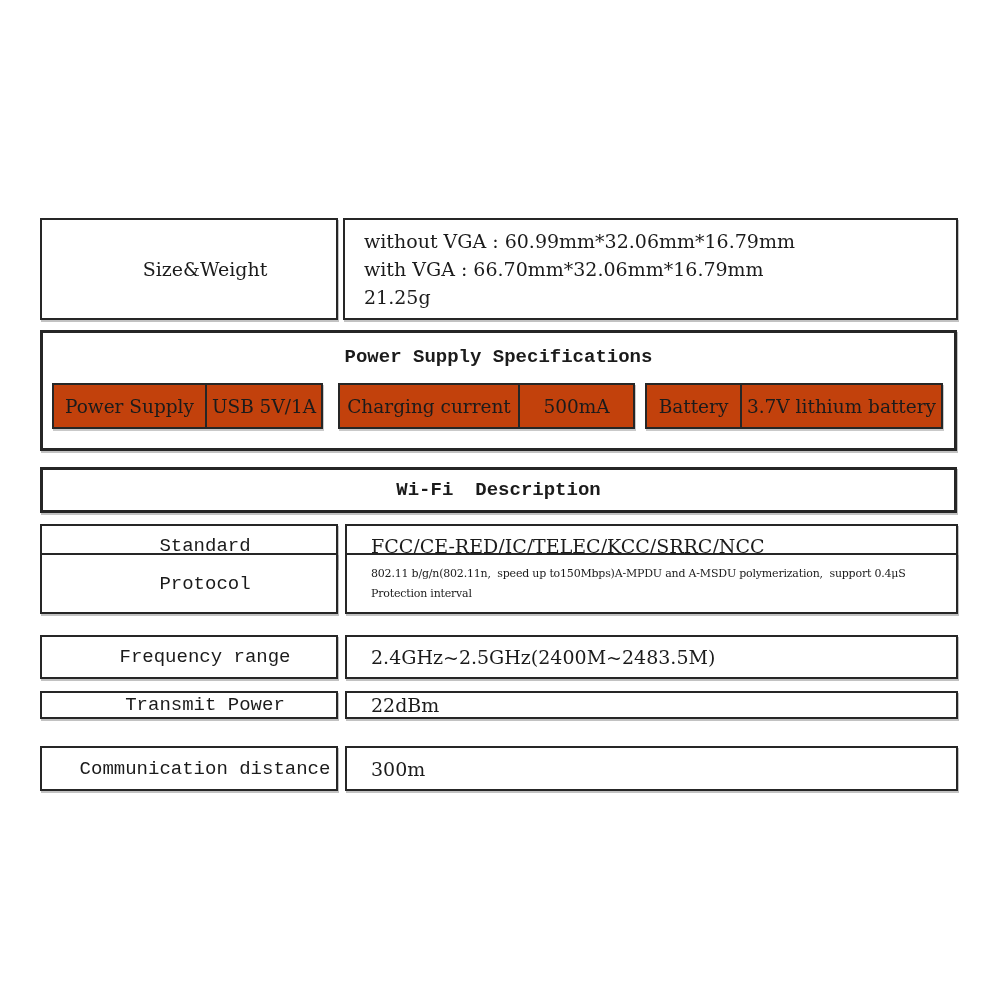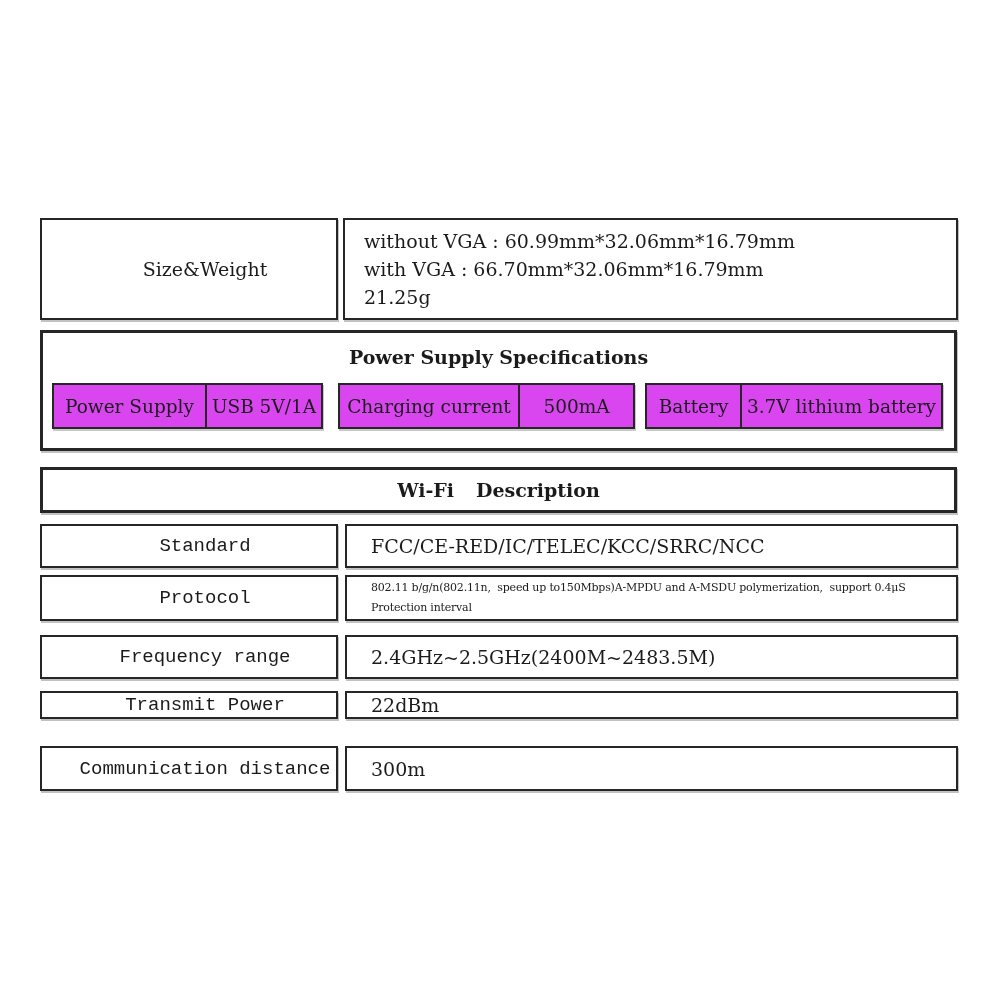--- a/index.html
+++ b/index.html
@@ -34,35 +34,35 @@
   .v-center {
     display: flex;
     align-items: center;
   }
   .col-center {
     display: flex;
     flex-direction: column;
     justify-content: center;
   }
   .fs19 { font-size: 19px; }
-  .bold { font-weight: 700; }
+  .bold { font-weight: 700; font-family: Liberation Mono, monospace; }
   .preline { white-space: pre-line; }
   .prewrap { white-space: pre-wrap; }
 
   
   .sw-label { left: 40px; top: 218px; width: 298px; height: 102px; }
   .sw-value { left: 343px; top: 218px; width: 615px; height: 102px; padding-left: 19px; line-height: 28px; }
 
   
   .power-outer { left: 40px; top: 330px; width: 917px; height: 121px; }
   .power-title { margin-top: 13px; text-align: center; }
   .power-inner {
     position: absolute;
     box-sizing: border-box;
-    background: #d946ef;
+    background: #c2410c;
     border: 2px solid #262626;
     box-shadow: 1px 2px 0 rgba(120,120,120,0.40);
     top: 50px;
     height: 46px;
     display: flex;
   }
   .pi-a { left: 9px;   width: 271px; }
   .pi-b { left: 295px; width: 297px; }
   .pi-c { left: 602px; width: 298px; }
   .pcell-label {
@@ -82,21 +82,21 @@
 
   
   .wifi-header {
     left: 40px; top: 467px; width: 917px; height: 46px;
     display: flex; align-items: center; justify-content: center;
     gap: 22px;
   }
   .row-label { left: 40px; width: 298px; font-family: Liberation Mono, monospace; }
   .row-value { left: 345px; width: 613px; padding-left: 24px; }
   .r0 { top: 524px; height: 44px; }
-  .r1 { top: 575px; height: 46px; }
+  .r1 { top: 553px; height: 61px; }
   .r2 { top: 635px; height: 44px; }
   .r3 { top: 691px; height: 28px; }
   .r4 { top: 746px; height: 45px; }
   .protocol-text {
     font-size: 11px;
     line-height: 20px;
     letter-spacing: -0.2px;
     padding-right: 6px;
   }
 </style>

